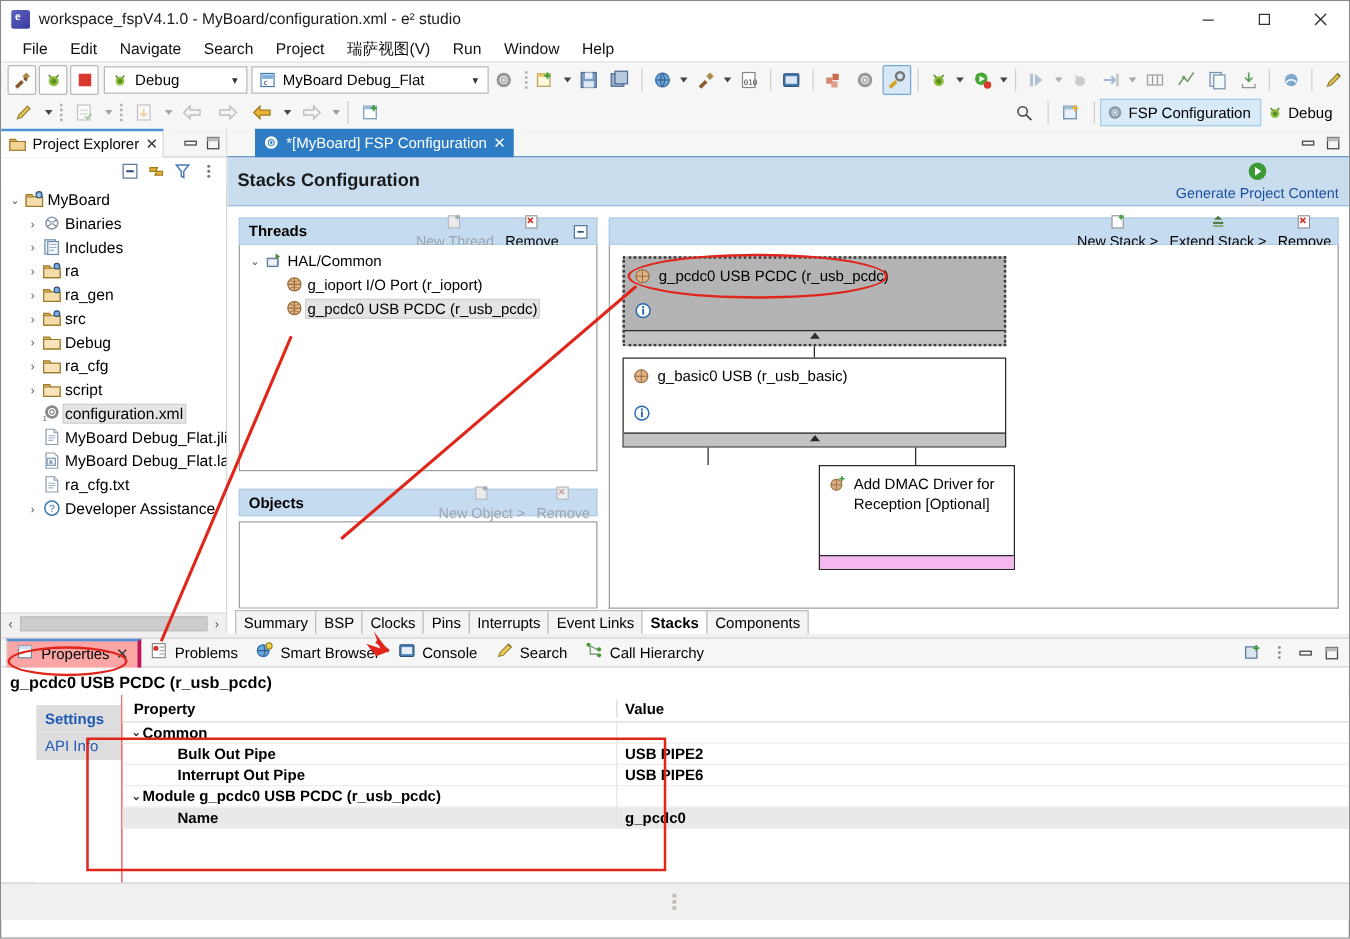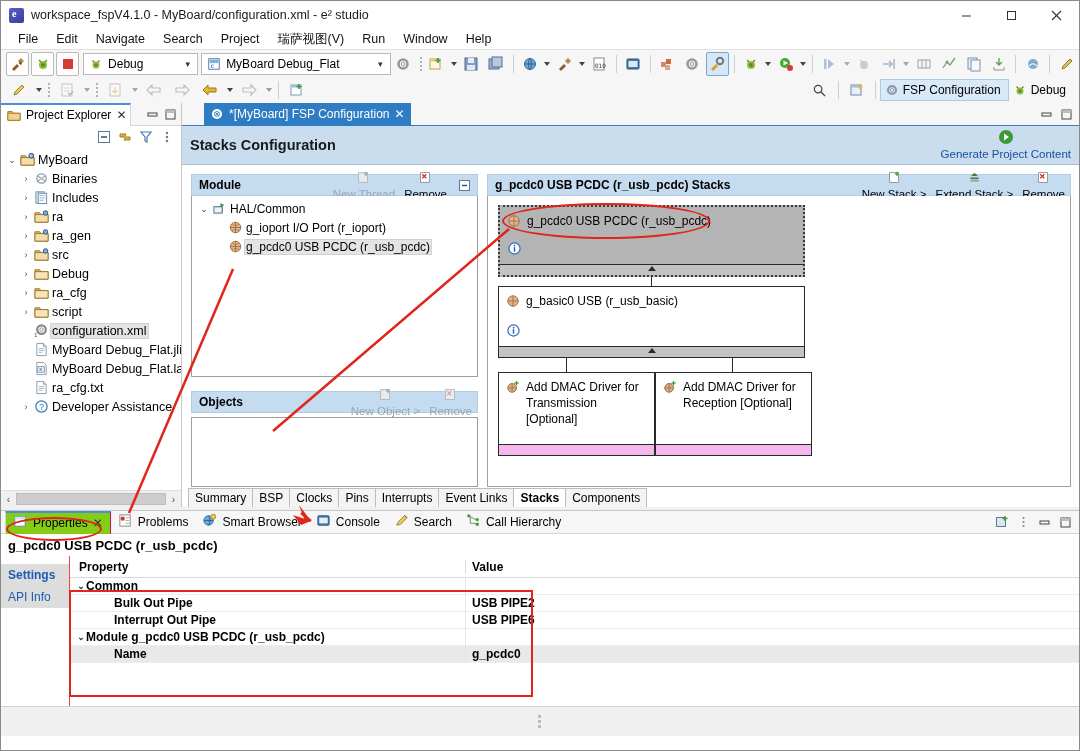--- a/index.html
+++ b/index.html
@@ -136,27 +136,27 @@
         margin-right:-1px; }
   .bt.sel { background:#fff; font-weight:bold; }
 
   
   .sash { height:3px; background:#f0f0f0; }
   .props { height:auto; background:#fff; border-top:1px solid #c8c8c8; }
   .props-tabrow { height:23px; display:flex; align-items:center; background:#f6f6f6;
                   border-bottom:1px solid #d6d6d6; padding-left:4px; }
   .pv-tab { display:flex; align-items:center; gap:5px; height:23px; padding:0 7px;
             font-size:12px; }
-  .pv-tab.sel { background:#84cc16; border-top:2px solid #4a90d9; border-left:1px solid #d6d6d6;
-                border-right:1px solid #be185d; }
+  .pv-tab.sel { background:#fca5a5; border-top:2px solid #4a90d9; border-left:1px solid #d6d6d6;
+                border-right:3px solid #be185d; }
   .props-tabbtns { margin-left:auto; display:flex; align-items:center; gap:5px; padding-right:6px; }
   .props-title { height:22px; display:flex; align-items:center; padding-left:7px;
                  font-weight:bold; font-size:13px; }
   .props-body { display:flex; height:150px; }
-  .props-side { width:68px; padding-top:8px; background:#fff; }
+  .props-side { width:68px; padding-top:8px; background:#fff;margin-left:28px; }
   .ps-item { height:22px; display:flex; align-items:center; padding-left:7px;
              font-size:12px; font-weight:bold; color:#1f5bb5; background:#ddd; }
   .ps-item.alt { background:#ddd; color:#1f5bb5; font-weight:normal; }
   .props-table { flex:1; border-left:1px solid #ef4444;font-weight:bold; }
   .pt-head { display:flex; height:22px; align-items:center; font-size:12px;
              border-bottom:1px solid #d9d9d9; background:#fff; }
   .pt-head .c1 { width:395px; padding-left:9px; }
   .pt-head .c2 { flex:1; padding-left:6px; border-left:1px solid #d9d9d9; }
   .pt-row { display:flex; height:17px; align-items:center; font-size:12px;
             border-bottom:1px solid #ededed; }
@@ -746,21 +746,21 @@
               <path d="M6 4.5l5 3.5-5 3.5z" fill="#fff"></path>
             </svg>
           <div><span class="gen-link">Generate Project Content</span></div>
         </div>
       </div>
 
       <div class="ed-body">
 
         <div class="col-left">
           <div class="pane-head">
-            <span class="ph-title">Module</span>
+            <span class="ph-title">Threads</span>
             <span class="ph-actions">
               <span class="ph-act dis">
                 <svg width="13" height="13" viewBox="0 0 16 16">
                     <rect x="2" y="2" width="11" height="12" fill="#eaeaea" stroke="#a8b2bb"></rect>
                     <path d="M11 1v5M8.5 3.5h5" stroke="#9aa7b3" stroke-width="1.4"></path>
                   </svg>
                 <span>New Thread</span>
               </span>
               <span class="ph-act">
                 <svg width="13" height="13" viewBox="0 0 16 16">
@@ -833,21 +833,20 @@
                   <span>Remove</span>
                 </span>
               </span>
             </div>
             <div class="objects-box"></div>
           </div>
         </div>
 
         <div class="col-right">
           <div class="pane-head">
-            <span class="ph-title">g_pcdc0 USB PCDC (r_usb_pcdc) Stacks</span>
             <span class="ph-actions">
               <span class="ph-act">
                 <svg width="13" height="13" viewBox="0 0 16 16">
                     <rect x="2" y="2" width="11" height="12" fill="#fff" stroke="#888"></rect>
                     <path d="M11 1v5M8.5 3.5h5" stroke="#3a9a3a" stroke-width="1.5"></path>
                   </svg>
                 <span>New Stack &gt;</span>
               </span>
               <span class="ph-act">
                 <svg width="13" height="13" viewBox="0 0 16 16">
@@ -907,31 +906,20 @@
                   </svg>
               </span>
               <div class="node-foot">
                   <span class="updot"></span>
                 </div>
             </div>
 
             <div class="connector" style="left:78px; top:162px; width:1px; height:14px;"></div>
             <div class="connector" style="left:244px; top:162px; width:1px; height:14px;"></div>
 
-            <div class="node" style="position:absolute; left:10px; top:176px; width:157px; height:84px;">
-              <div class="node-title">
-                <svg width="14" height="14" viewBox="0 0 16 16" style="flex:none;margin-top:1px;">
-                  <circle cx="7" cy="9" r="5" fill="#d8ae86" stroke="#9a6a3a"></circle>
-                    <path d="M2 9h10M7 4v10" stroke="#9a6a3a" stroke-width="0.8"></path>
-                  <path d="M12 1v5M9.5 3.5h5" stroke="#3a9a3a" stroke-width="1.4"></path>
-                </svg>
-                <span>Add DMAC Driver for Transmission [Optional]</span>
-              </div>
-              <div class="node-foot pink"></div>
-            </div>
 
             <div class="node" style="position:absolute; left:167px; top:176px; width:157px; height:84px;">
               <div class="node-title">
                 <svg width="14" height="14" viewBox="0 0 16 16" style="flex:none;margin-top:1px;">
                   <circle cx="7" cy="9" r="5" fill="#d8ae86" stroke="#9a6a3a"></circle>
                     <path d="M2 9h10M7 4v10" stroke="#9a6a3a" stroke-width="0.8"></path>
                   <path d="M12 1v5M9.5 3.5h5" stroke="#3a9a3a" stroke-width="1.4"></path>
                 </svg>
                 <span>Add DMAC Driver for Reception [Optional]</span>
               </div>

